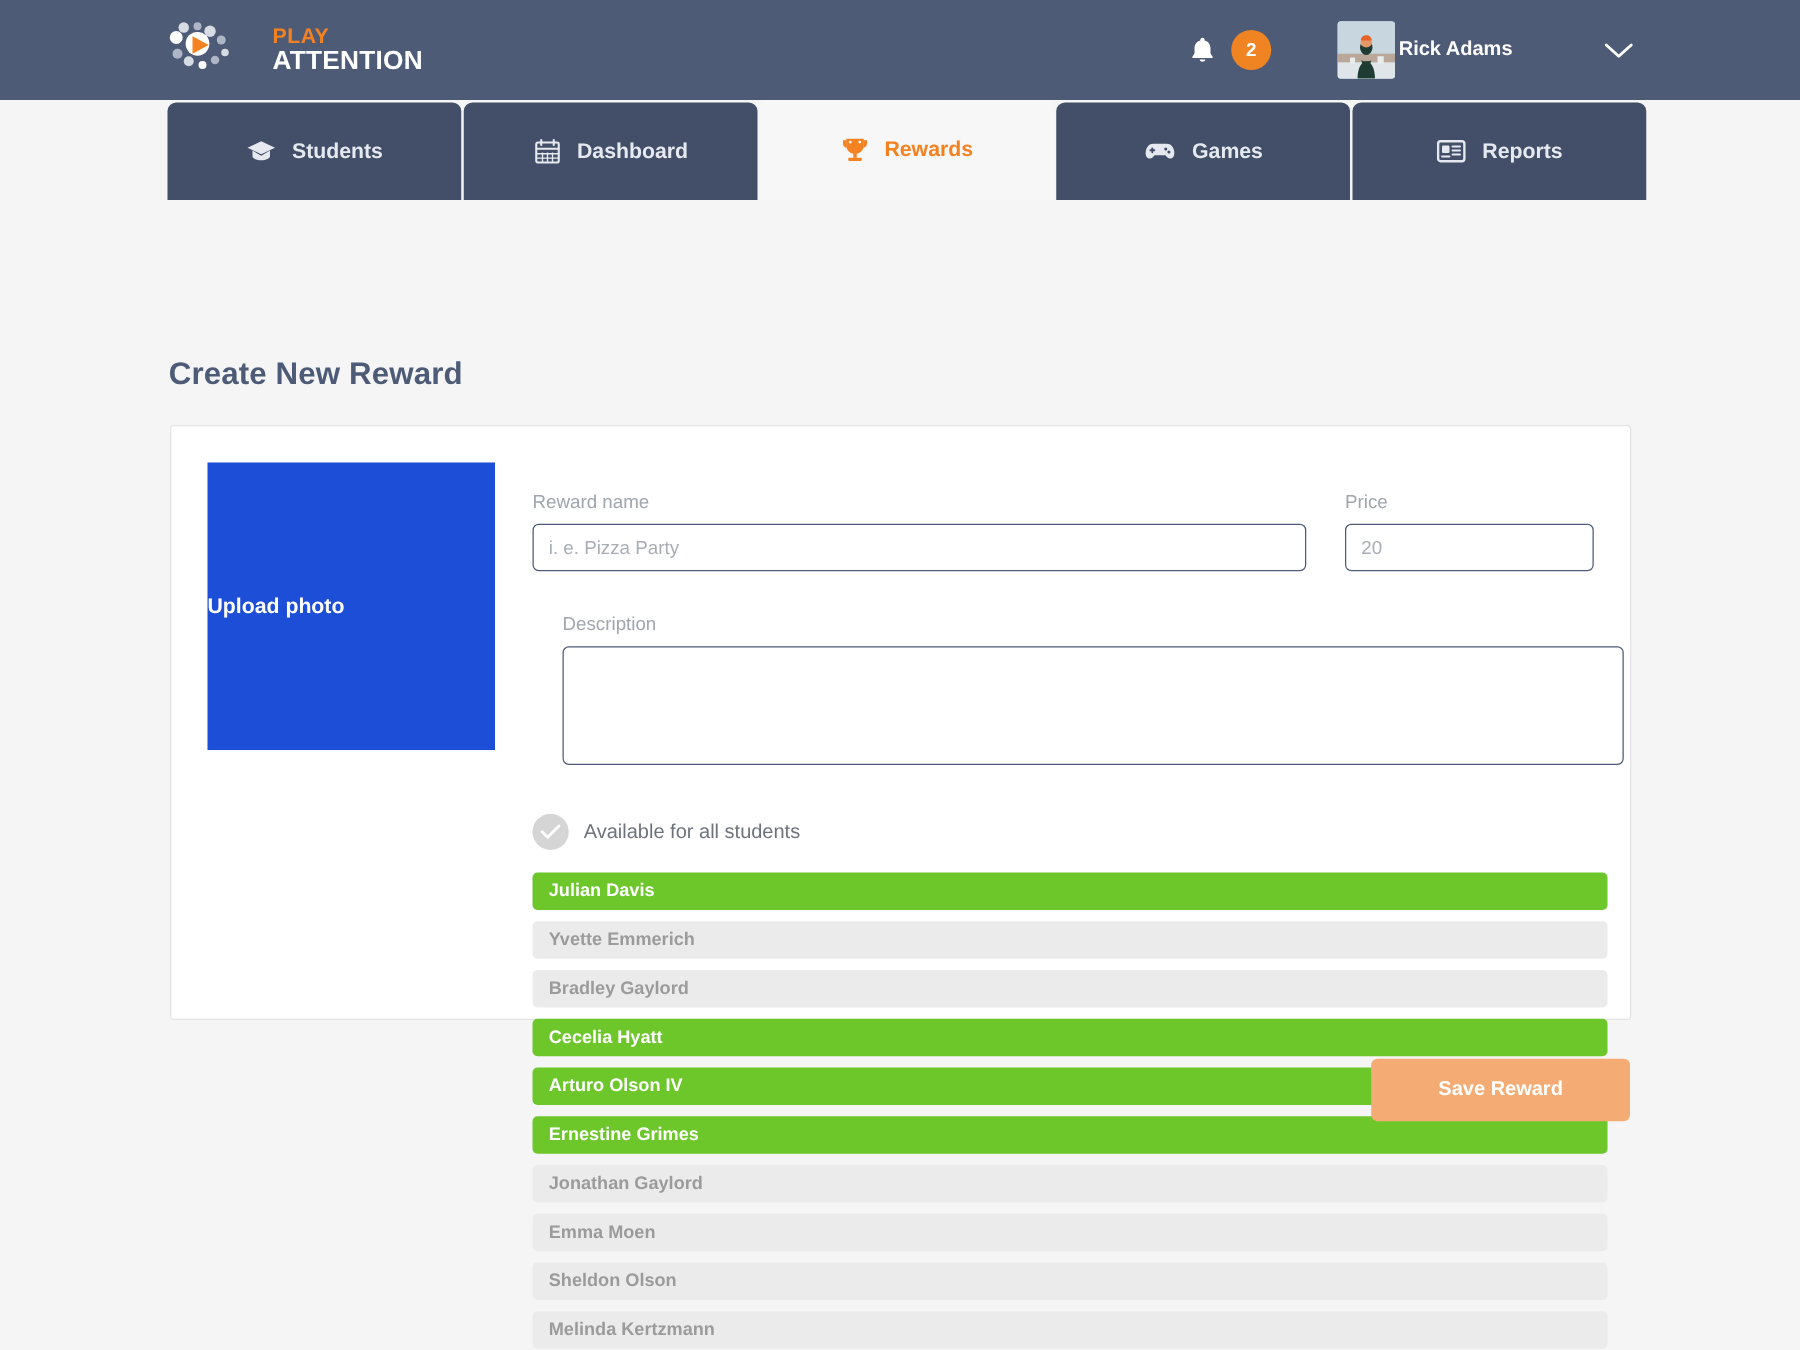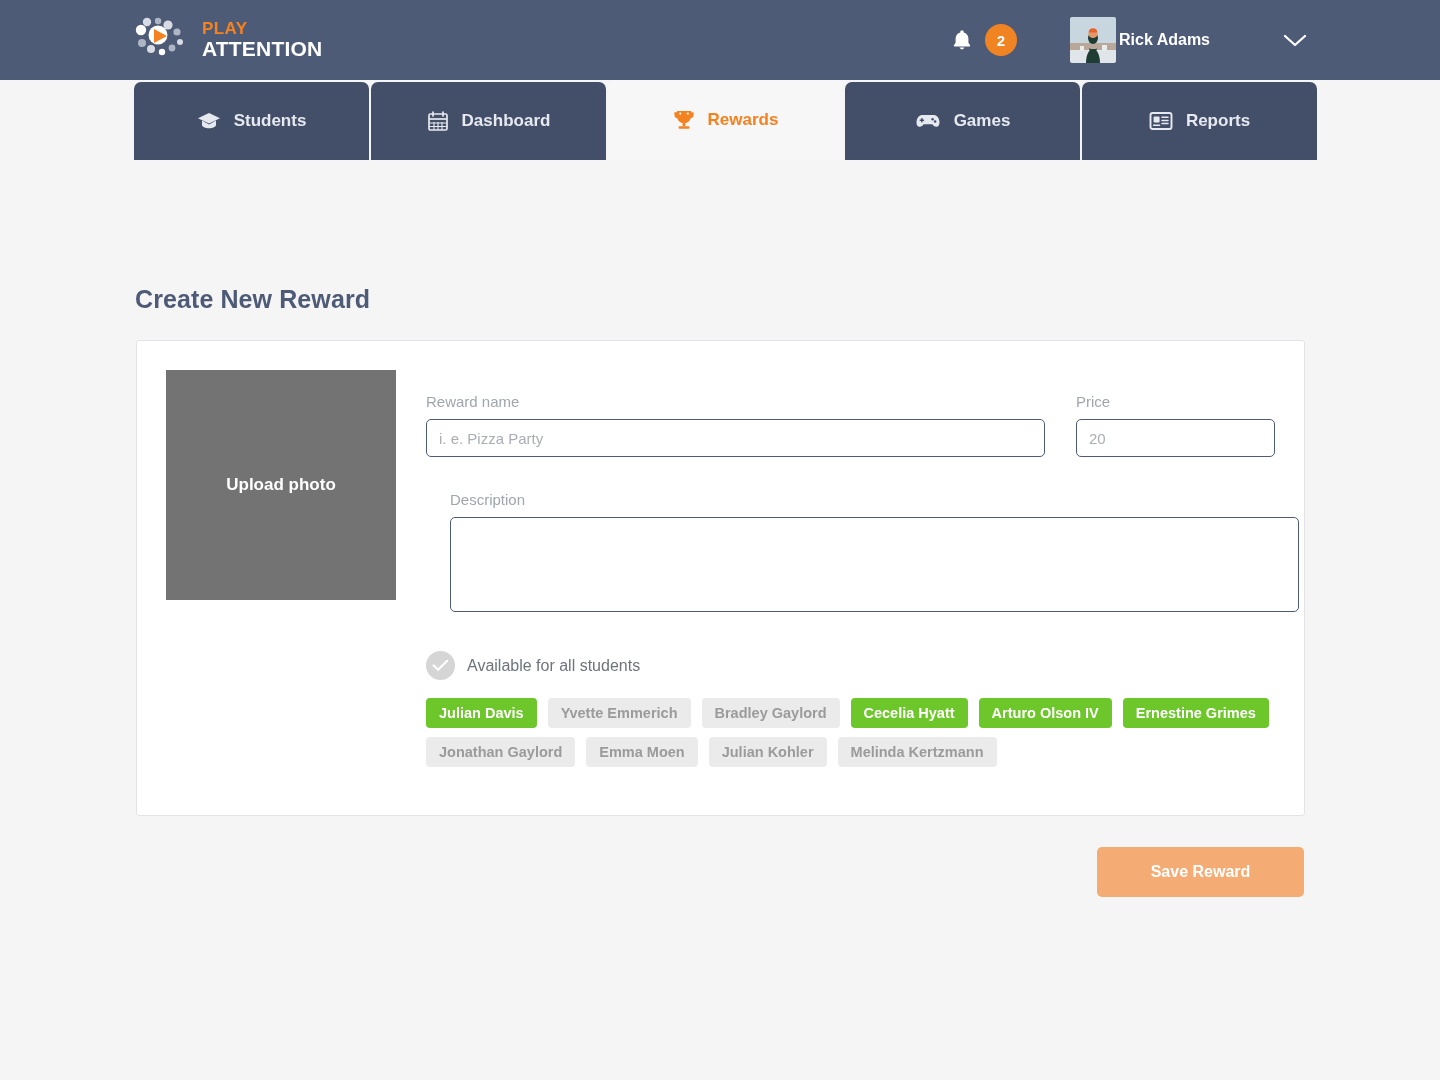--- a/index.html
+++ b/index.html
@@ -21,21 +21,21 @@
     background: #4e5b77;
     display: flex;
     align-items: center;
   }
   .logo-wrap {
     position: absolute;
     left: 134px;
     top: 16px;
     display: flex;
     align-items: center;
-    gap: 12px;
+    gap: 28px;
   }
   .logo-mark { position: relative; width: 56px; height: 46px; }
   .logo-text { line-height: 1; }
   .logo-play {
     display: block;
     color: #f58220;
     font-size: 17px;
     font-weight: bold;
     letter-spacing: 0.4px;
   }
@@ -153,24 +153,24 @@
     border: 1px solid #e4e4e6;
     border-radius: 3px;
   }
 
   .upload-box {
     position: absolute;
     left: 29px;
     top: 29px;
     width: 230px;
     height: 230px;
-    background: #737373;
-    display: flex;
-    align-items: center;
-    justify-content: center;
+    background: #1d4ed8;
+    display: flex;
+    align-items: center;
+    justify-content: flex-start;
     color: #ffffff;
     font-size: 17px;
     font-weight: bold;
     cursor: pointer;
     user-select: none;
   }
 
   .field-label {
     color: #a0a5ae;
     font-size: 15px;
@@ -246,20 +246,21 @@
   }
 
   .chips {
     position: absolute;
     left: 289px;
     top: 357px;
     width: 860px;
     display: flex;
     flex-wrap: wrap;
     gap: 9px 11px;
+    flex-direction: column;
   }
   .chip {
     height: 30px;
     padding: 0 13px;
     border-radius: 4px;
     display: inline-flex;
     align-items: center;
     font-size: 14.5px;
     font-weight: bold;
     background: #ebebeb;
@@ -452,21 +453,21 @@
 
     <div class="chips">
         <span class="chip selected">Julian Davis</span>
         <span class="chip">Yvette Emmerich</span>
         <span class="chip">Bradley Gaylord</span>
         <span class="chip selected">Cecelia Hyatt</span>
         <span class="chip selected">Arturo Olson IV</span>
         <span class="chip selected">Ernestine Grimes</span>
         <span class="chip">Jonathan Gaylord</span>
         <span class="chip">Emma Moen</span>
-        <span class="chip">Julian Kohler</span>
+        <span class="chip">Sheldon Olson</span>
         <span class="chip">Melinda Kertzmann</span>
       </div>
 
   </div>
 
   <button class="save-btn">Save Reward</button>
 
 </div>
 
 </body></html>

